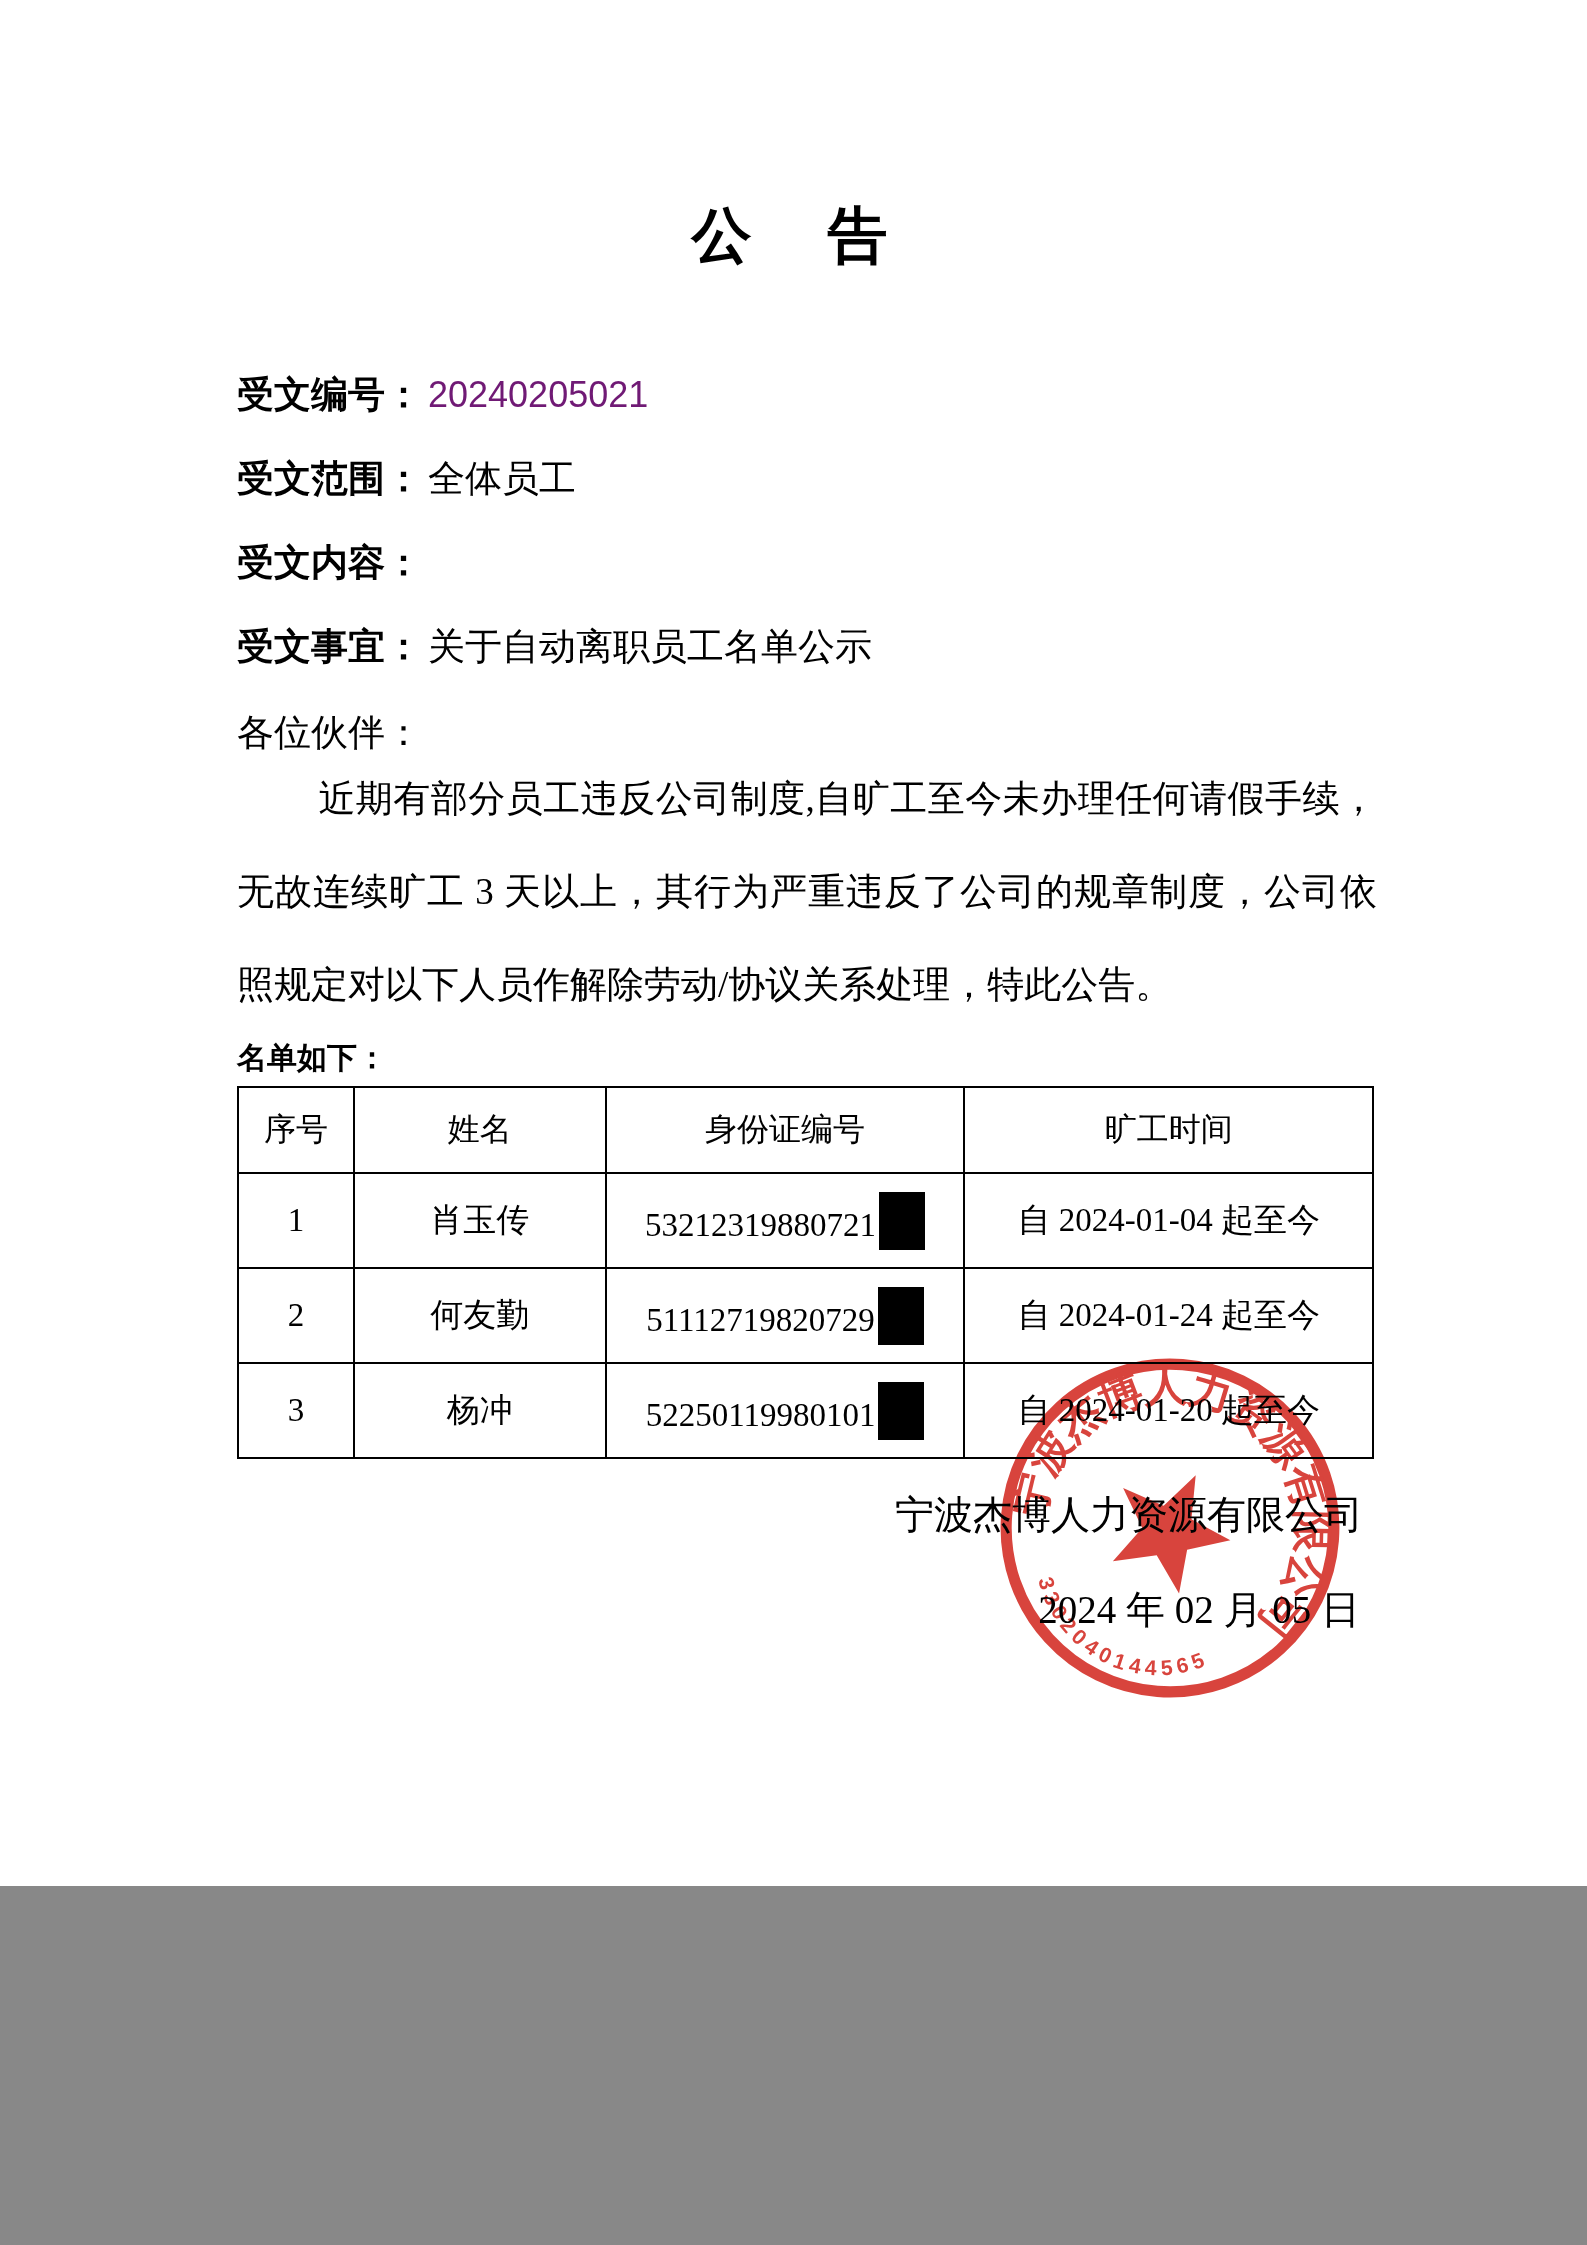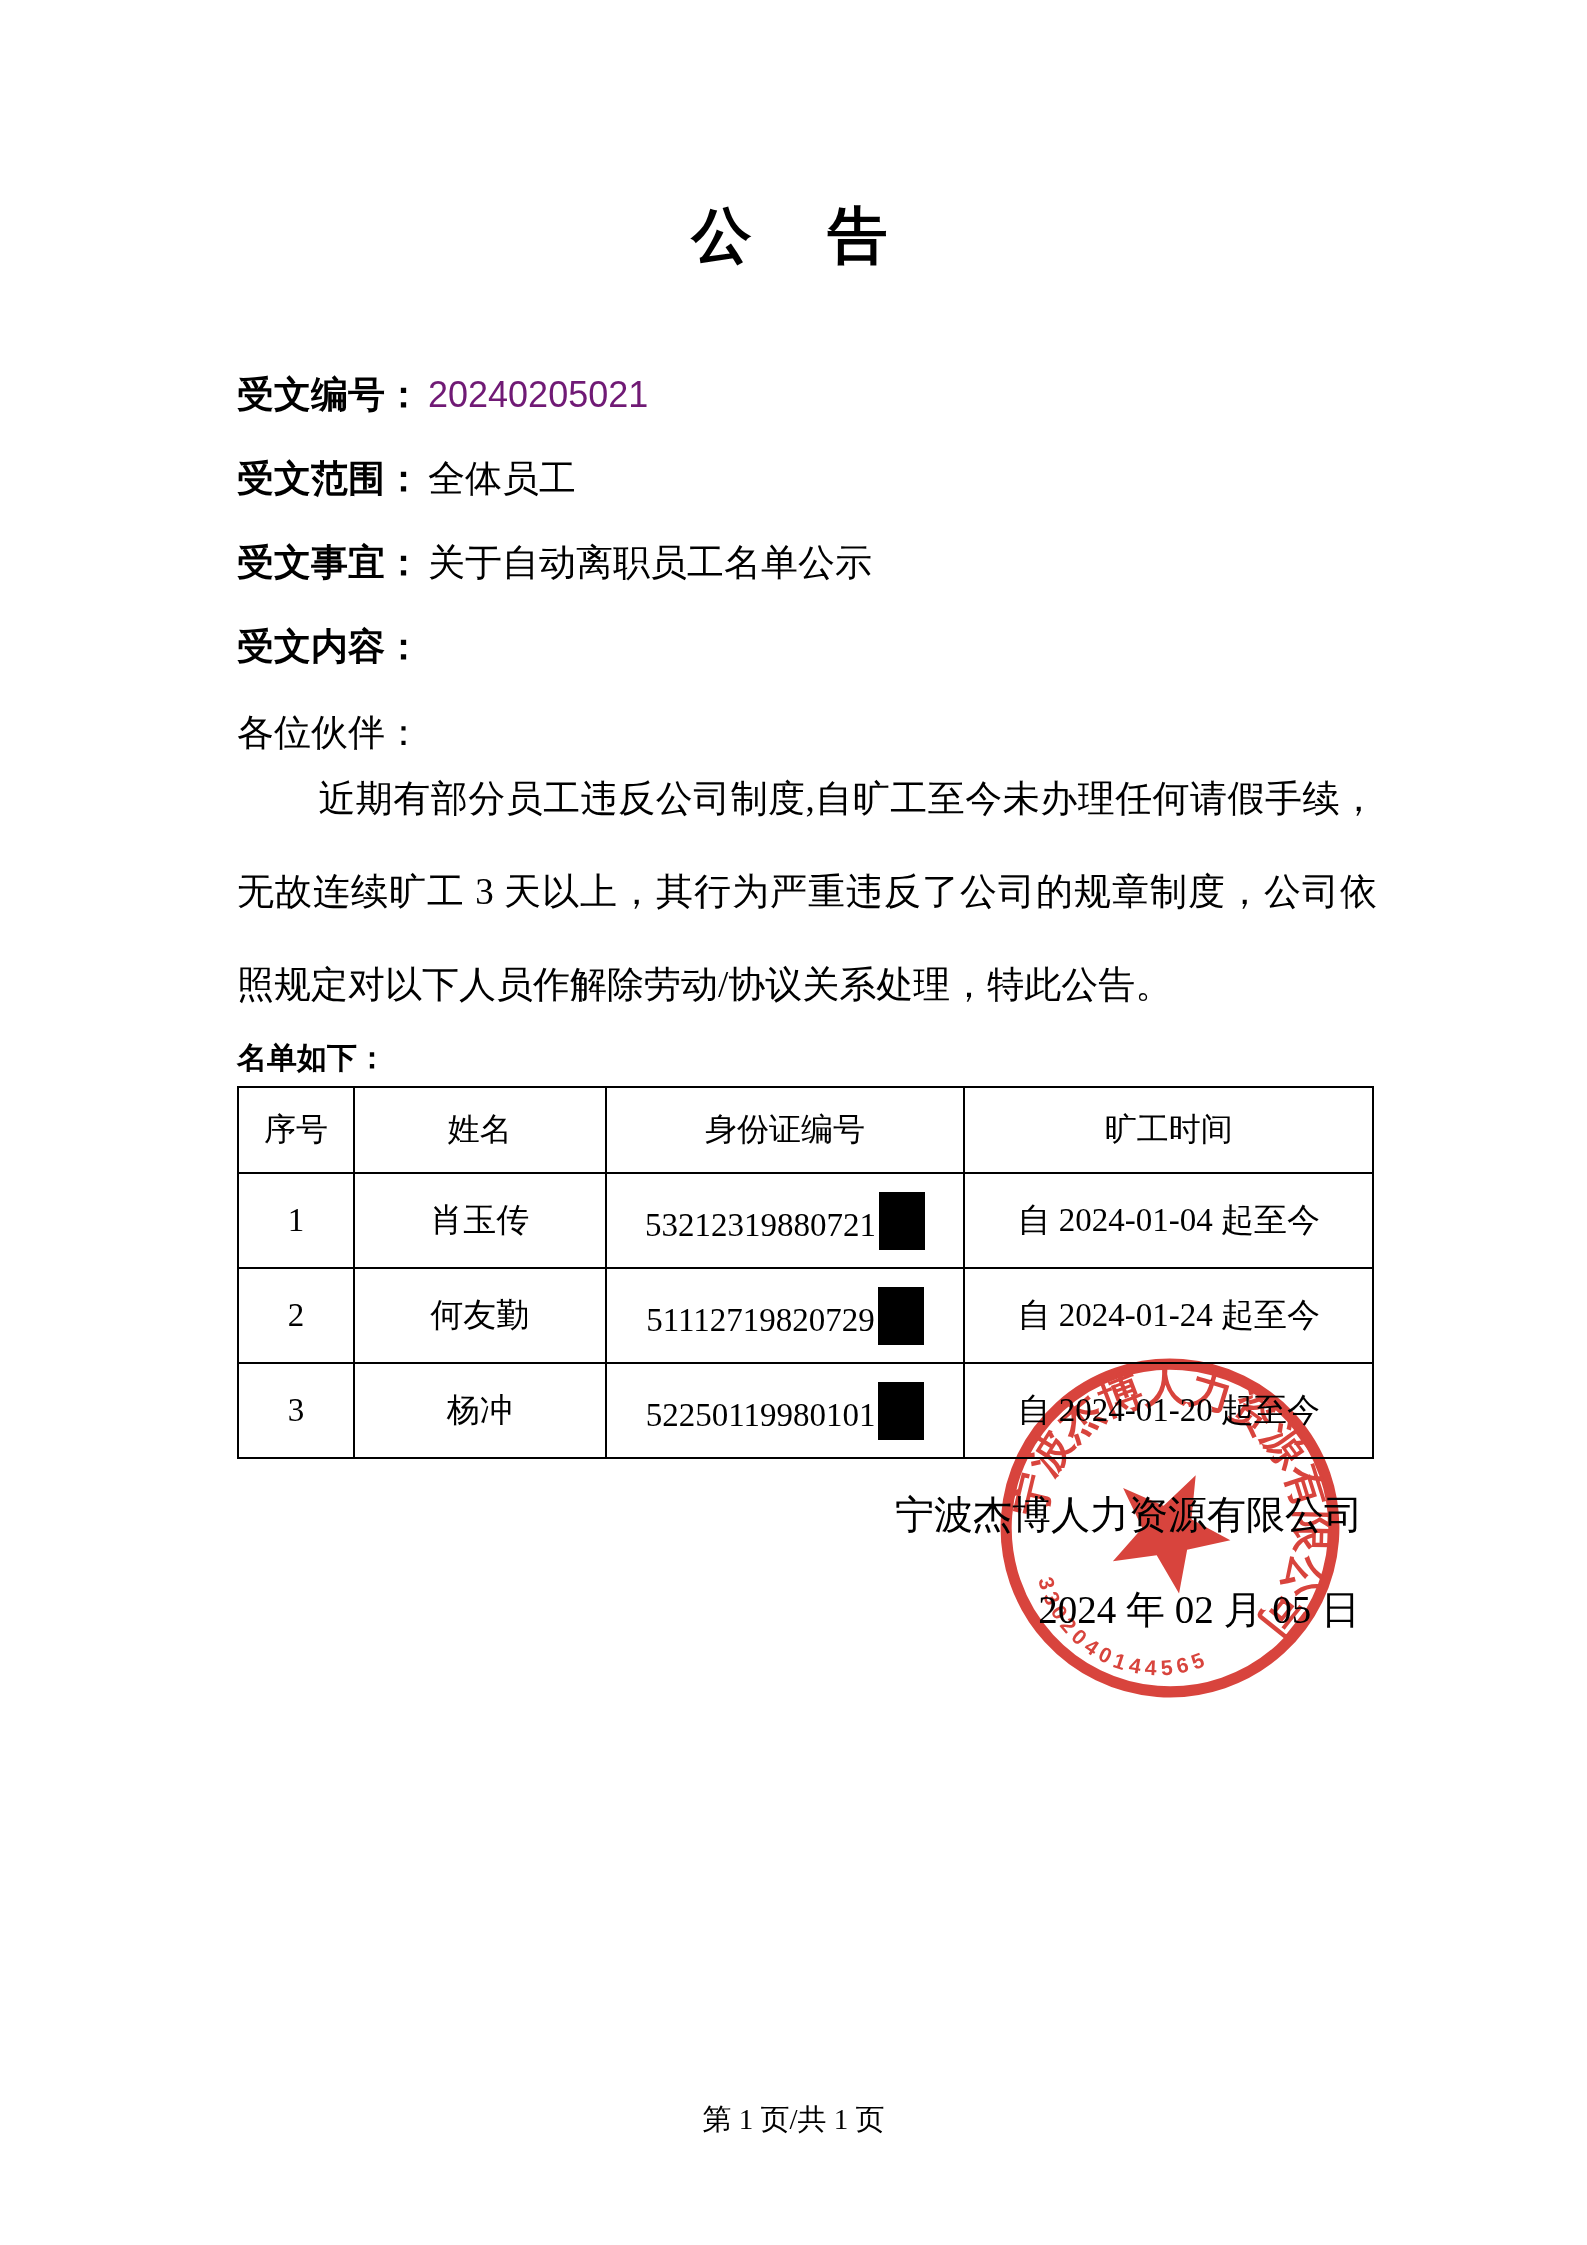--- a/index.html
+++ b/index.html
@@ -1,18 +1,18 @@
 <!DOCTYPE html>
 <html><head>
 <meta charset="utf-8">
 <style>
   html,body{margin:0;padding:0;background:#888;}
   .page{
     position:relative;
-    width:1587px;height:2245px;
+    width:1587px;height:1886px;
     margin:0 auto;
     background:#ffffff;
     font-family:"Liberation Serif","DejaVu Serif",serif;
     color:#000;
     overflow:hidden;
   }
   .title{
     position:absolute;top:196px;left:0;right:0;
     margin:0;text-align:center;
     font-size:60px;font-weight:bold;
@@ -84,24 +84,24 @@
   <h1 class="title">公　告</h1>
 
   <div class="fields">
     <div class="field-row">
       <span class="field-label">受文编号：</span><span class="field-value value-sans">20240205021</span>
     </div>
     <div class="field-row">
       <span class="field-label">受文范围：</span><span class="field-value">全体员工</span>
     </div>
     <div class="field-row">
-      <span class="field-label">受文事宜：</span><span class="field-value">关于自动离职员工名单公示</span>
+      <span class="field-label">受文内容：</span><span class="field-value"></span>
     </div>
     <div class="field-row">
-      <span class="field-label">受文内容：</span><span class="field-value"></span>
+      <span class="field-label">受文事宜：</span><span class="field-value">关于自动离职员工名单公示</span>
     </div>
   </div>
 
   <div class="salutation">各位伙伴：</div>
 
   <div class="body-para">近期有部分员工违反公司制度,自旷工至今未办理任何请假手续，无故连续旷工 3 天以上，其行为严重违反了公司的规章制度，公司依照规定对以下人员作解除劳动/协议关系处理，特此公告。</div>
 
   <div class="list-intro">名单如下：</div>
 
   <table class="roster">

